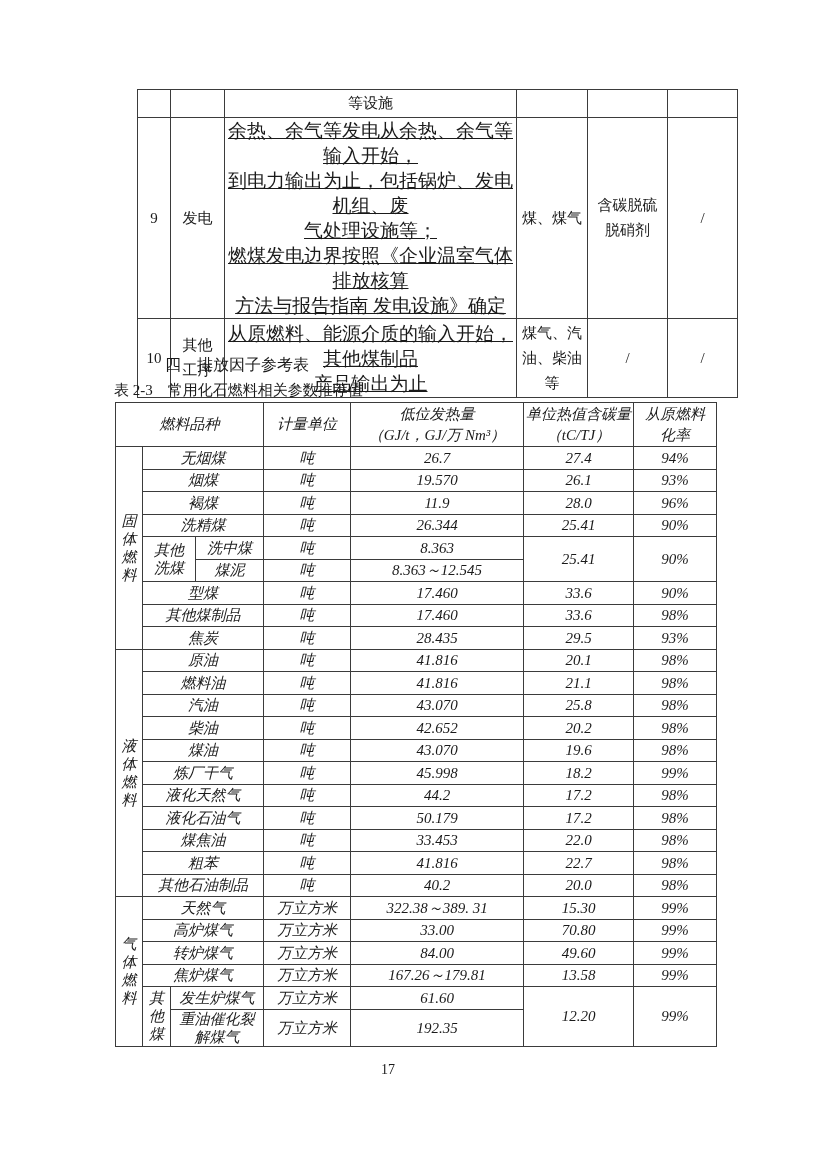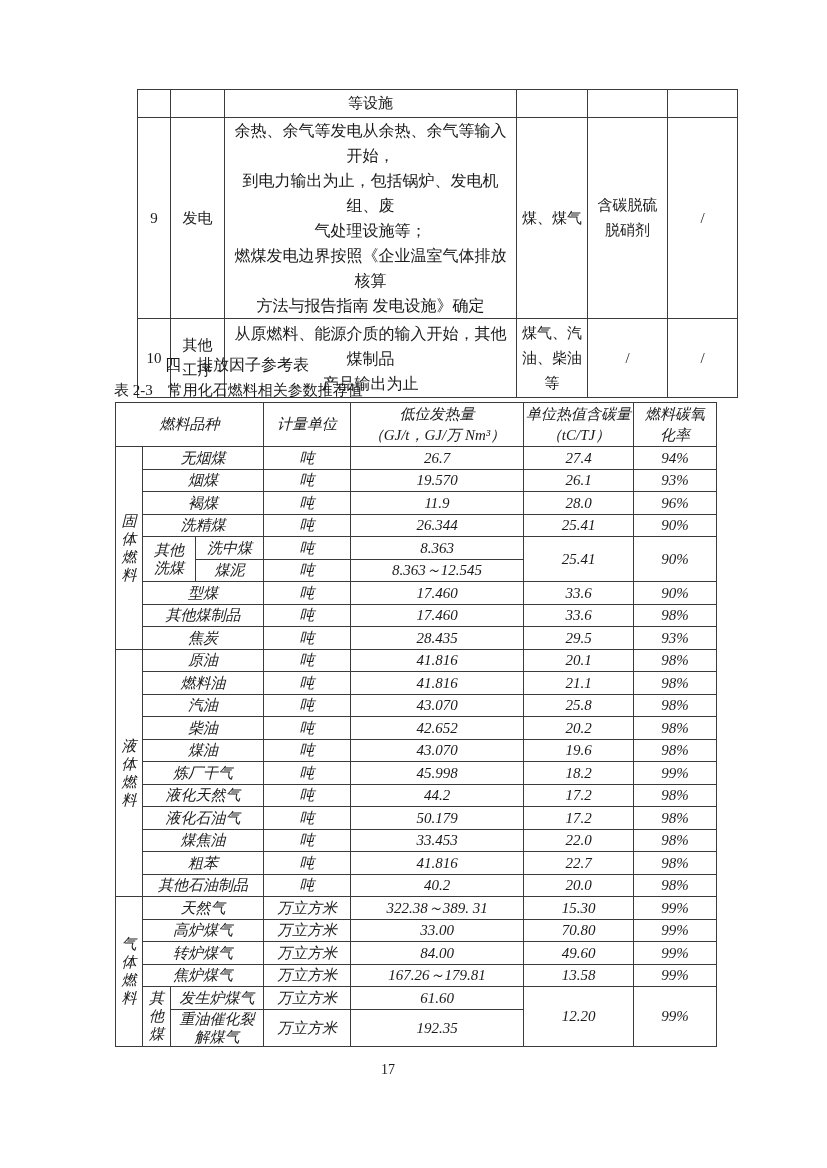--- a/index.html
+++ b/index.html
@@ -9,21 +9,21 @@
     margin:0 auto;overflow:hidden;
   }
   table{border-collapse:collapse;table-layout:fixed;}
   td,th{
     border:1px solid #3b3b3b;text-align:center;vertical-align:middle;
     white-space:pre-line;padding:0 2px;font-weight:normal;overflow:hidden;
   }
   
   #topTable{position:absolute;left:114px;top:89px;width:600px;margin-left:23px;}
   #topTable td{font-size:15px;line-height:25px;}
-  #topTable .desc{font-size:16px;line-height:25px;}
+  #topTable .desc{font-size:19px;line-height:25px;text-decoration:underline;}
   .h29{height:28px;} .h127{height:126px;} .h80{height:79px;}
   
   .heading{position:absolute;left:165px;top:355px;font-size:16px;line-height:20px;}
   .caption{position:absolute;left:114px;top:380px;width:602px;font-size:15px;line-height:20px;}
   
   #mainTable{position:absolute;left:115px;top:402px;width:601px;font-style:italic;}
   #mainTable th{font-size:15px;line-height:21px;}
   #mainTable td{font-size:15px;line-height:18px;}
   .hh{height:44px;} .r{height:22.5px;} .r2{height:34px;}
   .vgroup{line-height:27px;letter-spacing:0;}
@@ -98,21 +98,21 @@
         <col style="width:83px">
     </colgroup>
     <tbody>
         <tr class="hh">
       <th colspan="4">燃料品种</th>
       <th>计量单位</th>
       <th>低位发热量
 （GJ/t，GJ/万 Nm³）</th>
       <th>单位热值含碳量
 （tC/TJ）</th>
-      <th>燃料碳氧
+      <th>从原燃料
 化率</th>
     </tr>
 
     <tr class="r">
       <td rowspan="9" class="vgroup">固
 体
 燃
 料</td>
       <td colspan="3">无烟煤</td>
       <td>吨</td>

